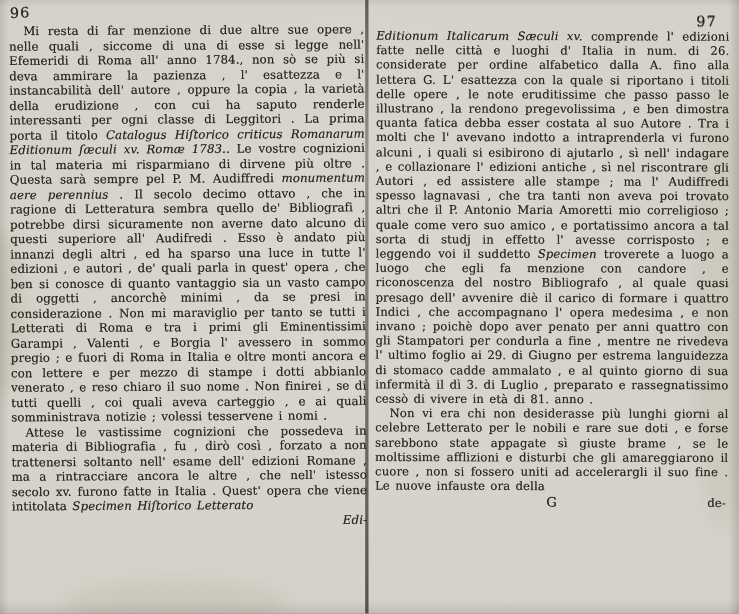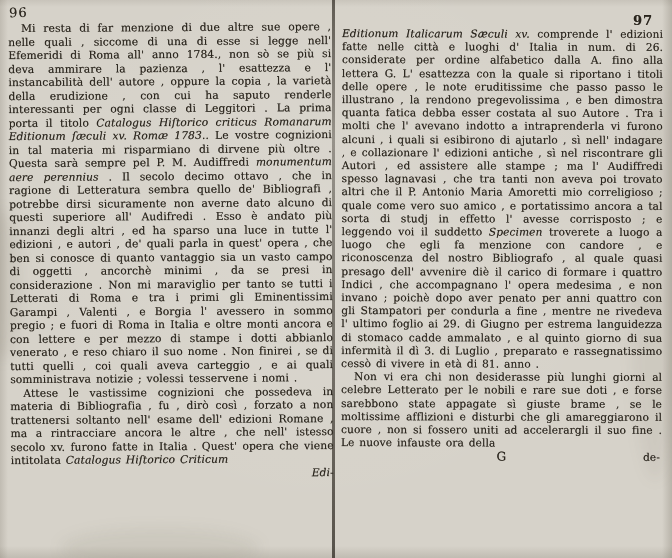--- a/index.html
+++ b/index.html
@@ -21,21 +21,21 @@
   .b3{left:60px;top:528px;width:200px;height:40px;background:rgba(95,85,65,0.08);}
   .gutter{
     position:absolute;left:332px;top:0;width:3px;height:558px;
     background:linear-gradient(to bottom,
       rgba(45,40,32,0.70), rgba(45,40,32,0.38) 25%,
       rgba(45,40,32,0.55) 55%, rgba(45,40,32,0.75) 100%);
     filter:blur(0.4px);
   }
   .pagenum{position:absolute;font-size:13px;letter-spacing:1px;text-shadow:0.2px 0.2px 0.4px rgba(42,37,29,0.6);}
   .pn-left{left:9px;top:5px;transform:rotate(-2deg);}
-  .pn-right{left:633px;top:13px;font-weight:bold;}
+  .pn-right{left:633px;top:13px;}
   .textblock{
     position:absolute;text-align:justify;text-justify:inter-word;
     word-spacing:0.13em;letter-spacing:0.1px;
     text-shadow:0.2px 0.2px 0.4px rgba(42,37,29,0.55);
   }
   .tb-left{left:8px;top:22px;width:323px;font-size:10.7px;line-height:13.5px;transform:rotate(-0.35deg);transform-origin:top left;}
   .tb-right{left:342px;top:27px;width:321px;font-size:10.6px;line-height:13.2px;transform:rotate(0.15deg);transform-origin:top left;}
   .para{margin:0;text-indent:13px;}
   .para.noindent{text-indent:0;}
   .it{font-style:italic;}
@@ -51,21 +51,21 @@
 
   <div class="blotch b1"></div>
   <div class="blotch b2"></div>
   <div class="blotch b3"></div>
 
   <div class="pagenum pn-left">96</div>
   <div class="pagenum pn-right">97</div>
 
   <div class="textblock tb-left">
     <p class="para"><span>Mi resta di far menzione di due altre sue opere , nelle quali , siccome di una di esse si legge nell' Efemeridi di Roma all' anno 1784., non sò se più si deva ammirare la pazienza , l' esattezza e l' instancabilità dell' autore , oppure la copia , la varietà della erudizione , con cui ha saputo renderle interessanti per ogni classe di Leggitori . La prima porta il titolo </span><span class="it">Catalogus Hiſtorico criticus Romanarum Editionum ſæculi xv. Romæ 1783.</span><span>. Le vostre cognizioni in tal materia mi risparmiano di dirvene più oltre . Questa sarà sempre pel P. M. Audiffredi </span><span class="it">monumentum aere perennius</span><span> . Il secolo decimo ottavo , che in ragione di Letteratura sembra quello de' Bibliografi , potrebbe dirsi sicuramente non averne dato alcuno di questi superiore all' Audifredi . Esso è andato più innanzi degli altri , ed ha sparso una luce in tutte l' edizioni , e autori , de' quali parla in quest' opera , che ben si conosce di quanto vantaggio sia un vasto campo di oggetti , ancorchè minimi , da se presi in considerazione . Non mi maraviglio per tanto se tutti i Letterati di Roma e tra i primi gli Eminentissimi Garampi , Valenti , e Borgia l' avessero in sommo pregio ; e fuori di Roma in Italia e oltre monti ancora e con lettere e per mezzo di stampe i dotti abbianlo venerato , e reso chiaro il suo nome . Non finirei , se di tutti quelli , coi quali aveva carteggio , e ai quali somministrava notizie ; volessi tesservene i nomi .</span></p>
-    <p class="para"><span>Attese le vastissime cognizioni che possedeva in materia di Bibliografia , fu , dirò così , forzato a non trattenersi soltanto nell' esame dell' edizioni Romane , ma a rintracciare ancora le altre , che nell' istesso secolo xv. furono fatte in Italia . Quest' opera che viene intitolata </span><span class="it">Catalogus Hiſtorico Criticum</span></p>
+    <p class="para"><span>Attese le vastissime cognizioni che possedeva in materia di Bibliografia , fu , dirò così , forzato a non trattenersi soltanto nell' esame dell' edizioni Romane , ma a rintracciare ancora le altre , che nell' istesso secolo xv. furono fatte in Italia . Quest' opera che viene intitolata </span><span class="it">Specimen Hiſtorico Letterato</span></p>
     <p class="cwline"><span class="it">Edi-</span></p>
   </div>
 
   <div class="gutter"></div>
 
   <div class="textblock tb-right">
     <p class="para noindent"><span class="it">Editionum Italicarum Sæculi xv.</span><span> comprende l' edizioni fatte nelle città e luoghi d' Italia in num. di 26. considerate per ordine alfabetico dalla A. fino alla lettera G. L' esattezza con la quale si riportano i titoli delle opere , le note eruditissime che passo passo le illustrano , la rendono pregevolissima , e ben dimostra quanta fatica debba esser costata al suo Autore . Tra i molti che l' avevano indotto a intraprenderla vi furono alcuni , i quali si esibirono di ajutarlo , sì nell' indagare , e collazionare l' edizioni antiche , sì nel riscontrare gli Autori , ed assistere alle stampe ; ma l' Audiffredi spesso lagnavasi , che tra tanti non aveva poi trovato altri che il P. Antonio Maria Amoretti mio correligioso ; quale come vero suo amico , e portatissimo ancora a tal sorta di studj in effetto l' avesse corrisposto ; e leggendo voi il suddetto </span><span class="it">Specimen</span><span> troverete a luogo a luogo che egli fa menzione con candore , e riconoscenza del nostro Bibliografo , al quale quasi presago dell' avvenire diè il carico di formare i quattro Indici , che accompagnano l' opera medesima , e non invano ; poichè dopo aver penato per anni quattro con gli Stampatori per condurla a fine , mentre ne rivedeva l' ultimo foglio ai 29. di Giugno per estrema languidezza di stomaco cadde ammalato , e al quinto giorno di sua infermità il dì 3. di Luglio , preparato e rassegnatissimo cessò di vivere in età di 81. anno .</span></p>
     <p class="para"><span>Non vi era chi non desiderasse più lunghi giorni al celebre Letterato per le nobili e rare sue doti , e forse sarebbono state appagate sì giuste brame , se le moltissime afflizioni e disturbi che gli amareggiarono il cuore , non si fossero uniti ad accelerargli il suo fine . Le nuove infauste ora della</span></p>
     <p class="sigline">
       <span class="sig">G</span>

